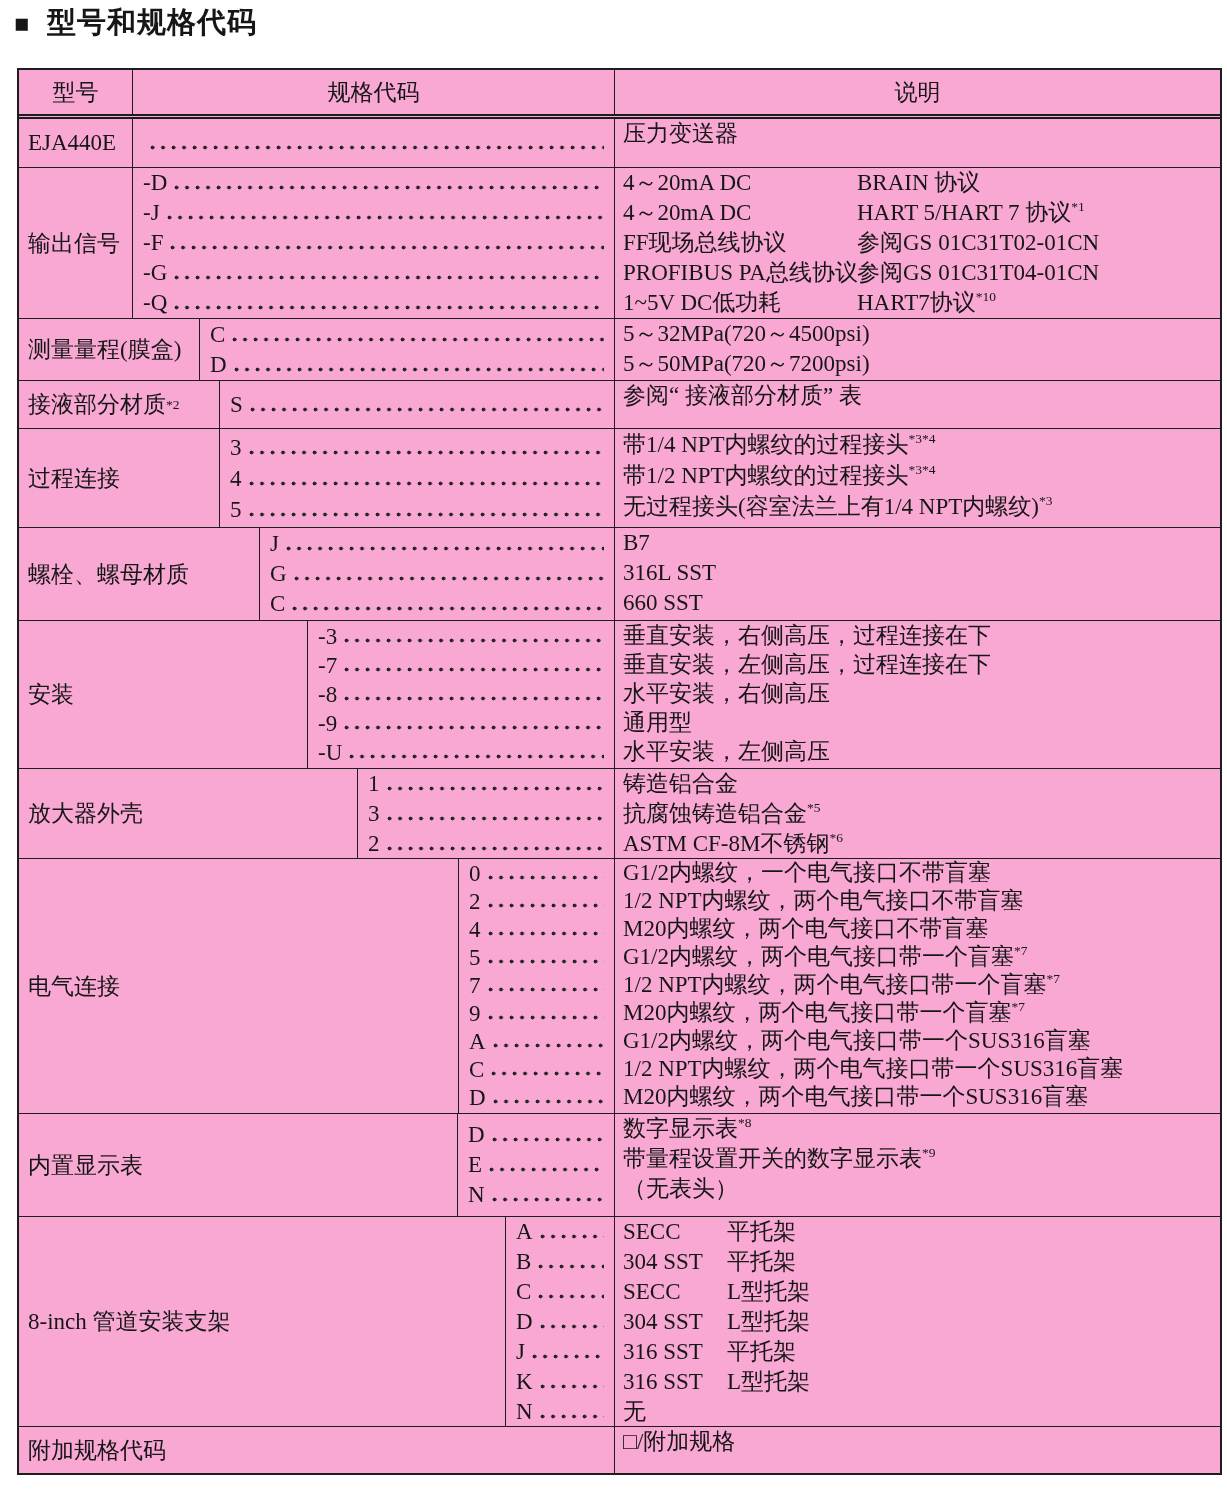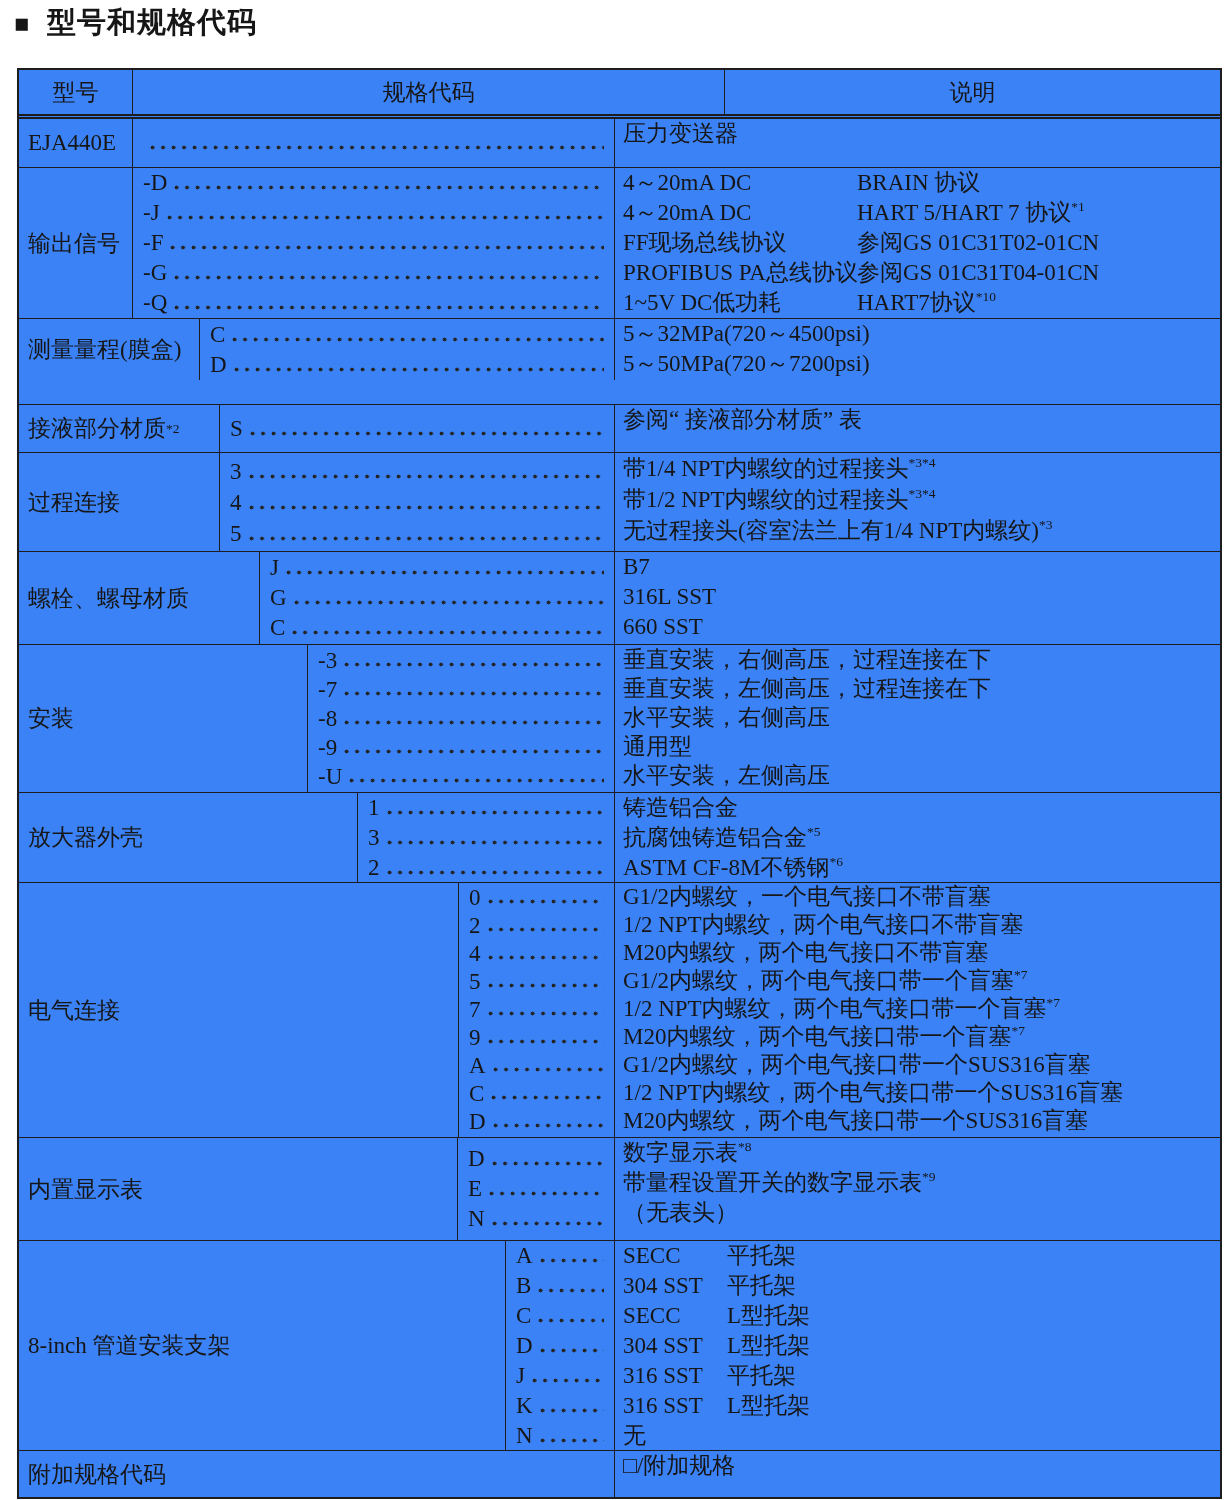--- a/index.html
+++ b/index.html
@@ -11,27 +11,27 @@
   
   #title {
     position:absolute; left:14px; top:3px;
     font-size:29px; font-weight:bold; letter-spacing:1px;
     display:flex; align-items:center;
   }
   #title .bullet { font-size:25px; margin-right:17px; line-height:1; }
   
   .tbl {
     position:absolute; left:17px; top:68px; width:1205px;
-    border:2px solid #1d1d1d; box-sizing:border-box; background:#3b82f6;
+    border:2px solid #1d1d1d; box-sizing:border-box; background:#f9a8d4;
     font-size:23px;
   }
   .thead { display:flex; height:49px; border-bottom:5px double #1d1d1d; box-sizing:border-box; }
   .hm { width:114px; border-right:1.5px solid #1d1d1d; display:flex; align-items:center; justify-content:center; box-sizing:border-box; }
   .hc { flex:1; display:flex; align-items:center; justify-content:center; }
-  .hd { width:496px; border-left:1.5px solid #1d1d1d; display:flex; align-items:center; justify-content:center; box-sizing:border-box; }
+  .hd { width:606px; border-left:1.5px solid #1d1d1d; display:flex; align-items:center; justify-content:center; box-sizing:border-box; }
 
   .row { display:flex; border-top:1.5px solid #1d1d1d; box-sizing:border-box; --lh:30px; }
   .row.nt { border-top:none; }
   .lab {
     border-right:1.5px solid #1d1d1d; padding-left:9px;
     display:flex; align-items:center; box-sizing:border-box; flex:none;text-align:right;
   }
   .codes { flex:1; display:flex; flex-direction:column; justify-content:center; min-width:0; }
   .opt { display:flex; height:var(--lh); line-height:var(--lh); padding-left:10px; }
   .code-txt { white-space:pre; flex:none; }
@@ -45,21 +45,21 @@
     display:flex; flex-direction:column; justify-content:flex-start; box-sizing:border-box; flex:none;
   }
   .dline { height:var(--lh); line-height:var(--lh); white-space:nowrap; }
   .d1 { display:inline-block; }
   sup { font-size:13.5px; line-height:0; vertical-align:super; }
 
   
   .r-eja   { height:48px; }           .r-eja .lab   { width:114px; }
   .r-out   { height:151px; }          .r-out .lab   { width:114px; }  .r-out .d1 { width:234px; }
   .r-span  { height:62px; }           .r-span .lab  { width:181px; }
-  .r-wet   { height:48px;margin-top:24px; }           .r-wet .lab   { width:201px; }
+  .r-wet   { height:48px; }           .r-wet .lab   { width:201px; }
   .r-proc  { height:99px; --lh:31px; }.r-proc .lab  { width:201px; }
   .r-bolt  { height:93px; }           .r-bolt .lab  { width:241px; }
   .r-mount { height:148px; --lh:29px;}.r-mount .lab { width:289px; }
   .r-amp   { height:90px; }           .r-amp .lab   { width:339px; }
   .r-elec  { height:255px; --lh:28px;}.r-elec .lab  { width:440px; }
   .r-ind   { height:103px; }          .r-ind .lab   { width:439px; }
   .r-brk   { height:210px; }          .r-brk .lab   { width:487px; }  .r-brk .d1 { width:104px; }
   .r-opt   { height:47px; }           .r-opt .lab   { flex:1; border-right:none; }
 </style>
 </head>

